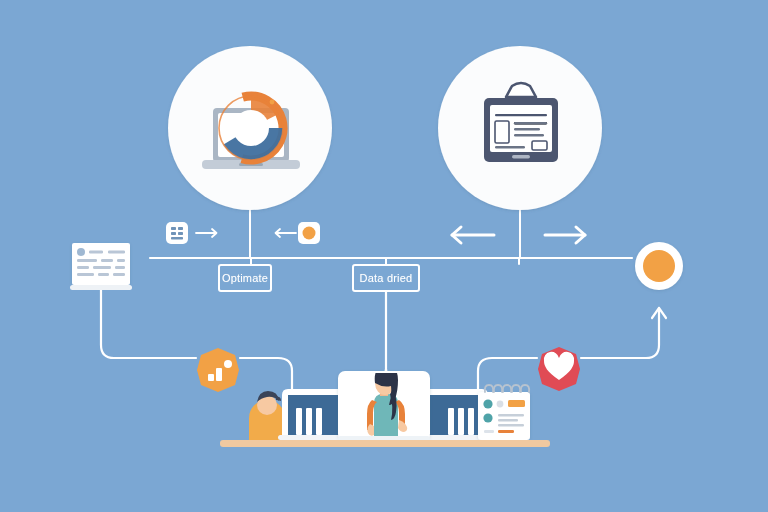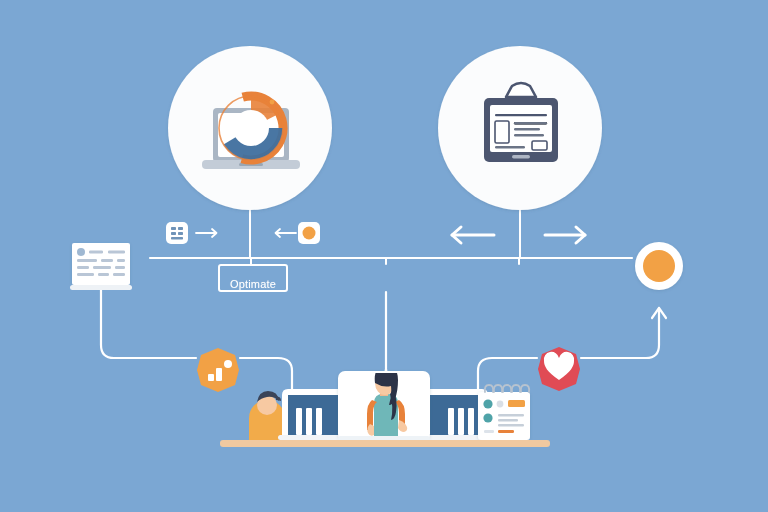--- a/index.html
+++ b/index.html
@@ -35,21 +35,21 @@
     color: #ffffff;
     font-family: "Liberation Sans", sans-serif;
     font-size: 11px;
     letter-spacing: 0.2px;
     background: transparent;
     white-space: nowrap;
     text-shadow: 0 0 1px rgba(255,255,255,0.35);
     box-sizing: border-box;
   }
   .nodelabel span { pointer-events: none; }
-  .label-optimize { left: 218px; top: 264px; width: 70px; height: 28px; align-items: flex-end; }
+  .label-optimize { left: 218px; top: 264px; width: 54px; height: 28px; }
   .label-datadriven { left: 352px; top: 264px; width: 68px; height: 28px; }
   .label-decisions  { left: 486px; top: 264px; width: 66px; height: 28px; }
 </style>
 </head>
 <body>
 
 <div id="scene" style="width: 768px; height: 512px; background: rgb(123, 167, 211);">
 
   <svg class="layer" viewBox="0 0 768 512">
     <defs>
@@ -284,14 +284,17 @@
       <rect x="484" y="430" width="10" height="3" rx="1.2" fill="#dde3ea"></rect>
       <rect x="498" y="430" width="16" height="3" rx="1.2" fill="#e8823a"></rect>
     </g>
 
     <rect x="220" y="440" width="330" height="7" rx="3" fill="#f0c9a0"></rect>
   </svg>
 
   <div class="nodelabel label-optimize">
     <span>Optimate</span>
   </div>
+  <div class="nodelabel label-datadriven">
+    <span>Data dried</span>
+  </div>
 
 </div>
 
 </body></html>

